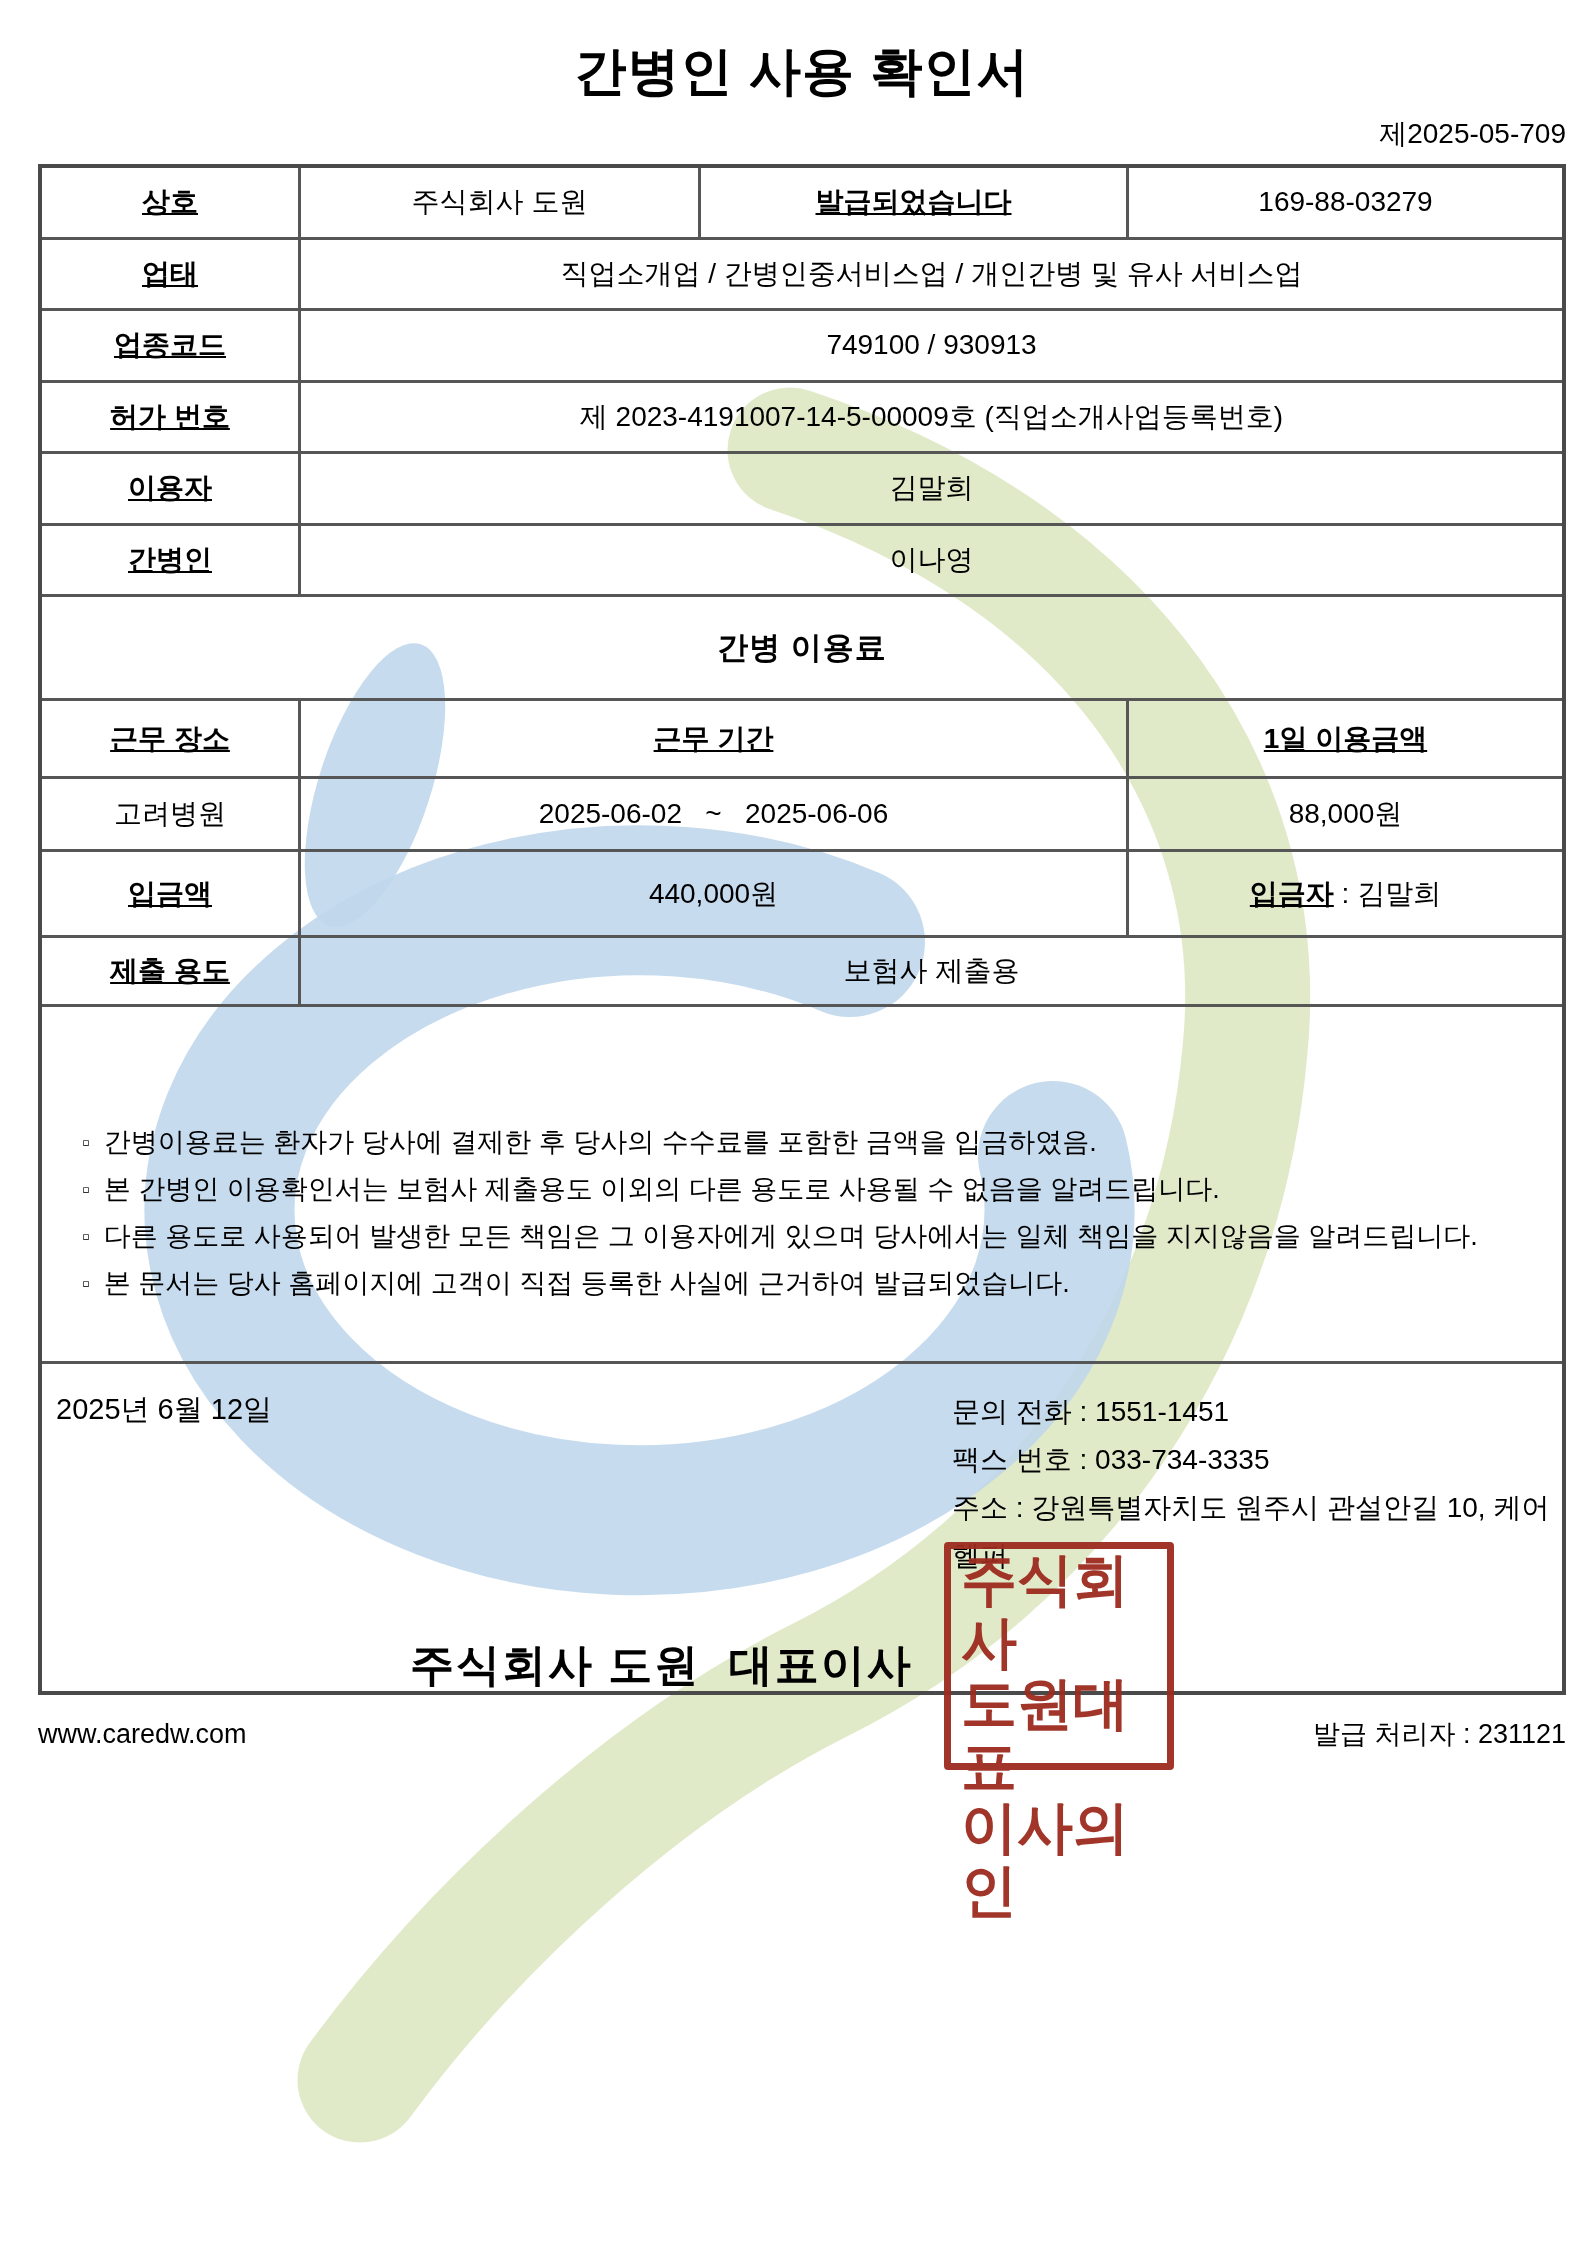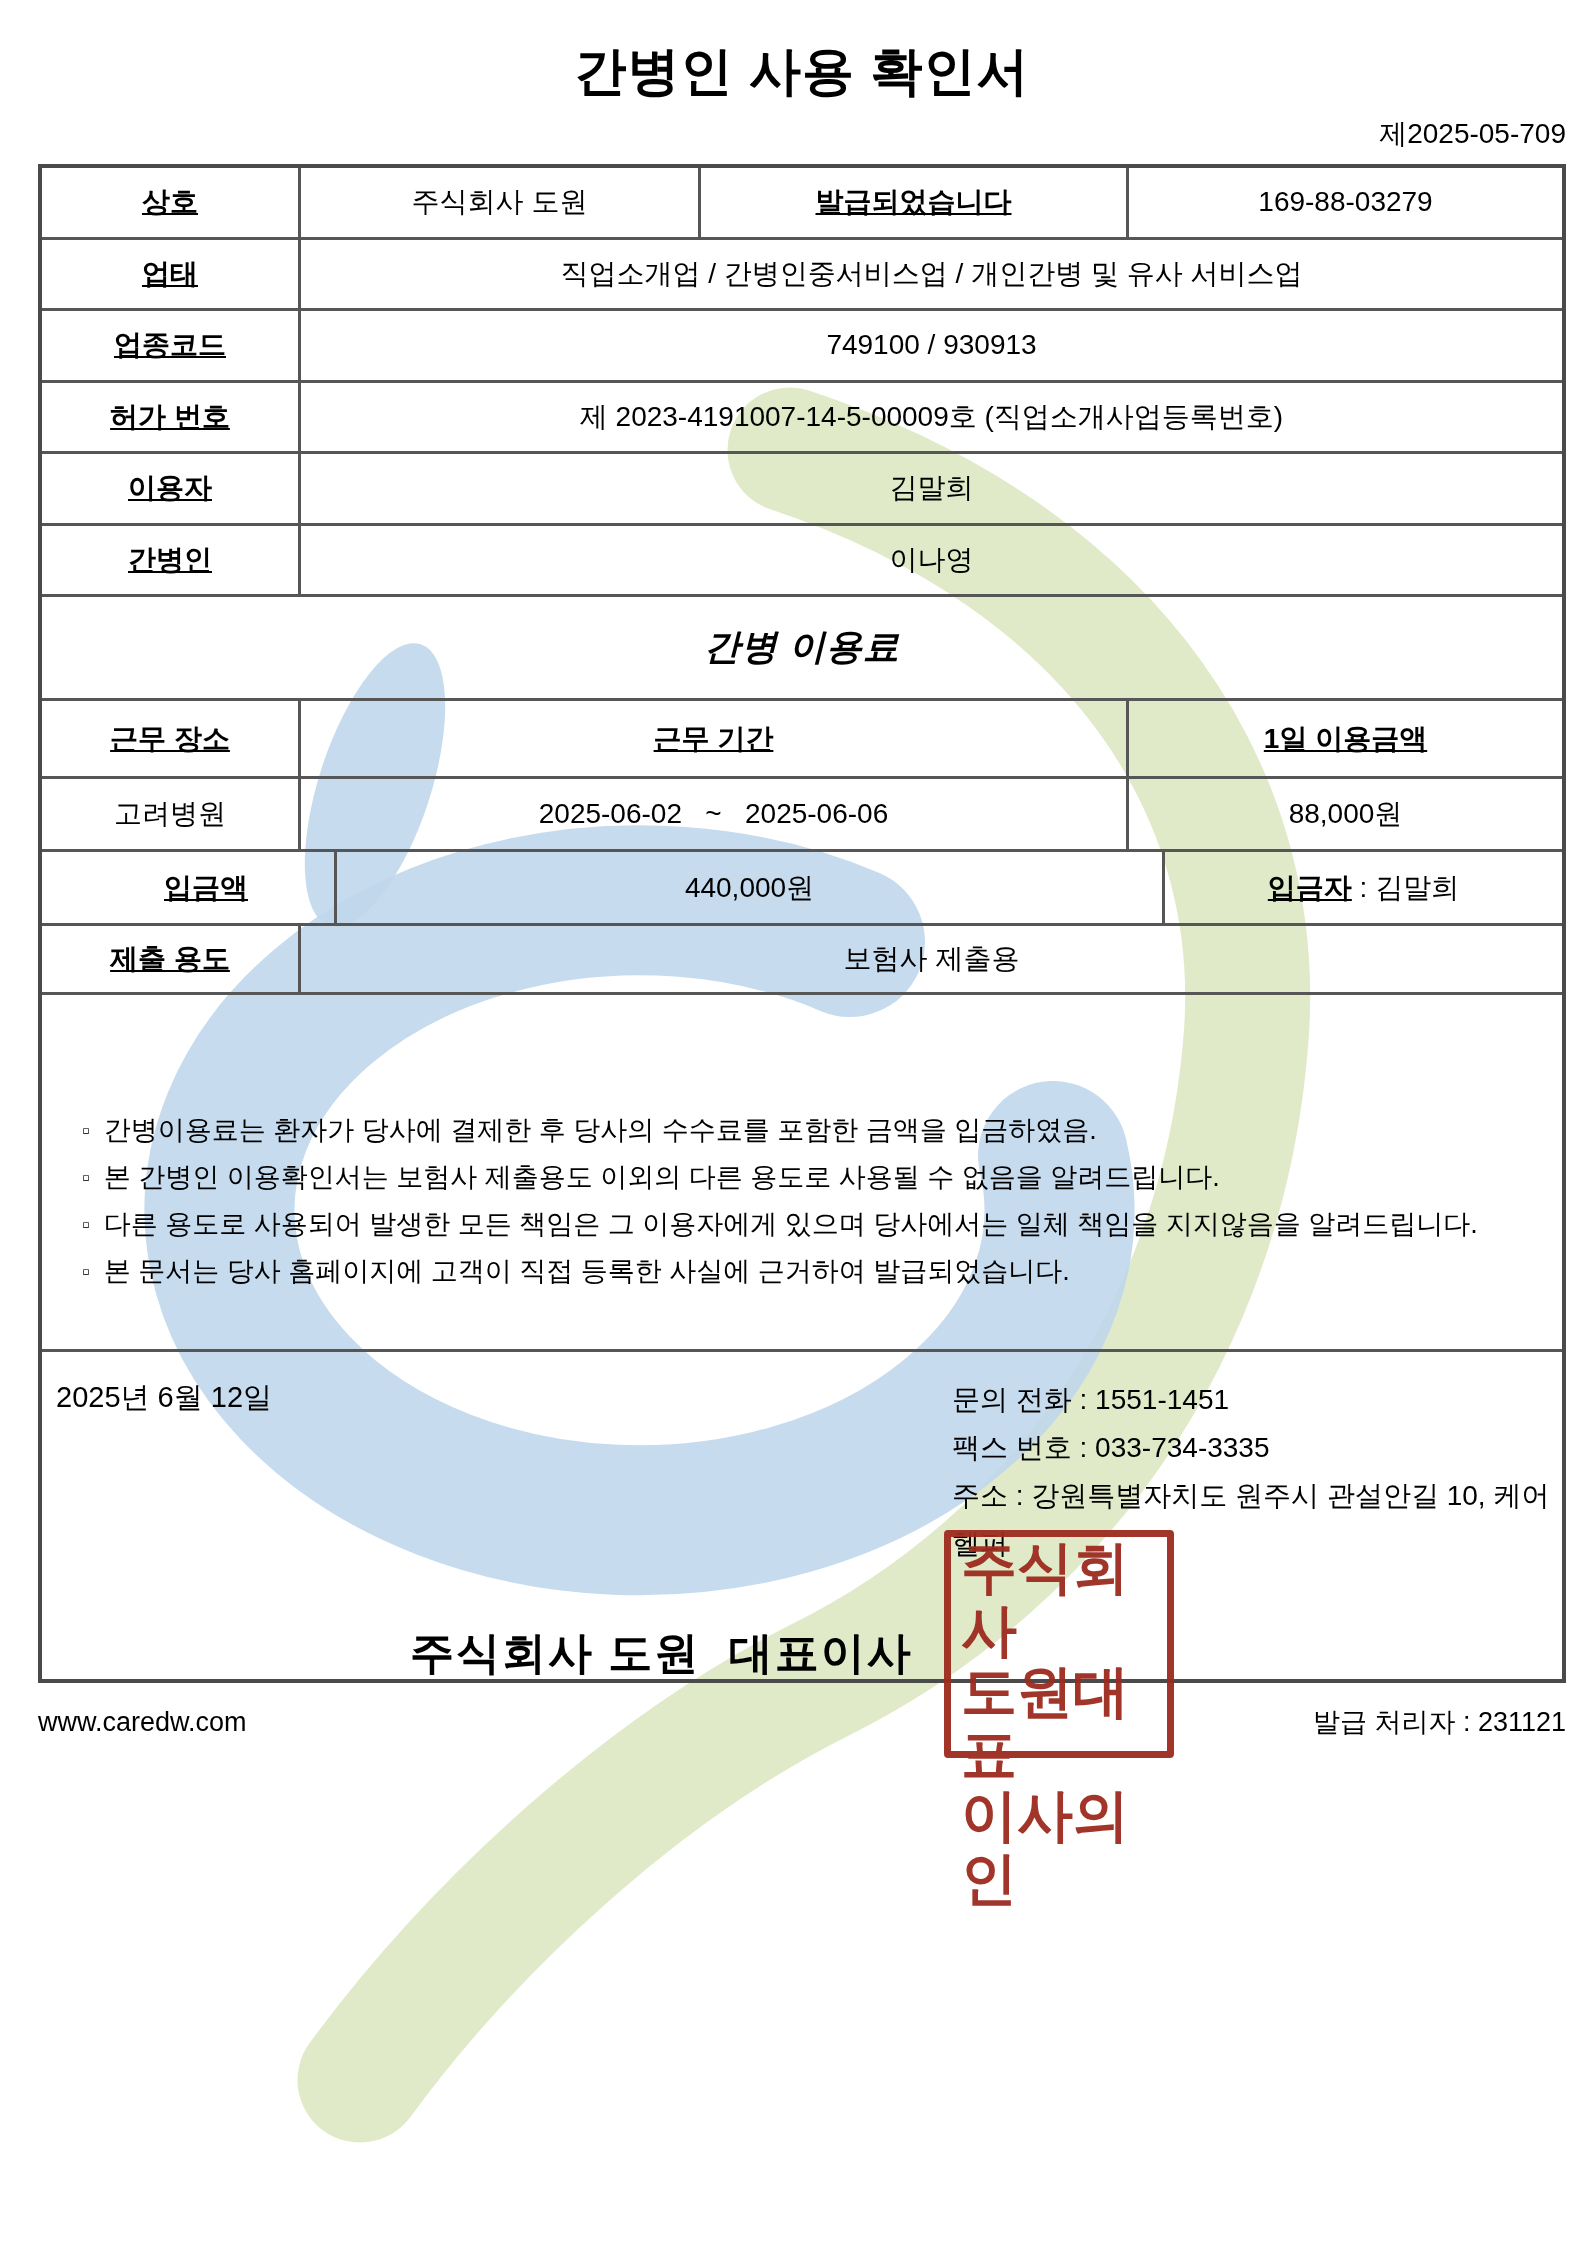--- a/index.html
+++ b/index.html
@@ -21,21 +21,21 @@
   .lab{font-weight:bold;text-decoration:underline;}
   .h71{height:71.5px;}
   .w259{width:259px;flex:0 0 259px;}
   .w400{width:400px;flex:0 0 400px;}
   .w428{width:428px;flex:0 0 428px;}
   .w828{width:828px;flex:0 0 828px;}
   .grow{flex:1 1 auto;}
 
   .fee-title-row{height:101px;display:flex;align-items:center;justify-content:center;
                  border-bottom:3px solid #565656;}
-  .fee-title{font-size:36px;font-weight:bold;letter-spacing:1px;font-style:italic;}
+  .fee-title{font-size:31px;font-weight:bold;letter-spacing:1px;}
   .pre{white-space:pre;}
 
   .notes-cell{height:357px;border-bottom:3px solid #565656;box-sizing:border-box;padding:112px 40px 0 40px;}
   .note-line{display:flex;align-items:flex-start;font-size:27px;line-height:47px;}
   .note-bullet{font-size:22px;line-height:47px;margin-right:14px;color:#333;}
 
   .issue-cell{height:327px;position:relative;box-sizing:border-box;}
   .issue-date{position:absolute;left:14px;top:26px;font-size:29px;}
   .contact-block{position:absolute;left:910px;top:24px;font-size:28px;line-height:48px;}
   .signature{position:absolute;left:368px;top:272px;font-size:44px;font-weight:bold;letter-spacing:2px;}
@@ -106,21 +106,21 @@
       <div class="tcell w828 lab">근무 기간</div>
       <div class="tcell grow nr lab">1일 이용금액</div>
     </div>
 
     <div class="trow" style="height:73px;">
       <div class="tcell w259">고려병원</div>
       <div class="tcell w828 pre">2025-06-02   ~   2025-06-06</div>
       <div class="tcell grow nr">88,000원</div>
     </div>
 
-    <div class="trow" style="height:74px;padding-left:36px;">
+    <div class="trow" style="height:86px;">
       <div class="tcell w259 lab">입금액</div>
       <div class="tcell w828">440,000원</div>
       <div class="tcell grow nr">
         <span class="lab">입금자</span>
           <span class="pre"> : </span>
           <span>김말희</span>
       </div>
     </div>
 
     <div class="trow" style="height:69px;">

